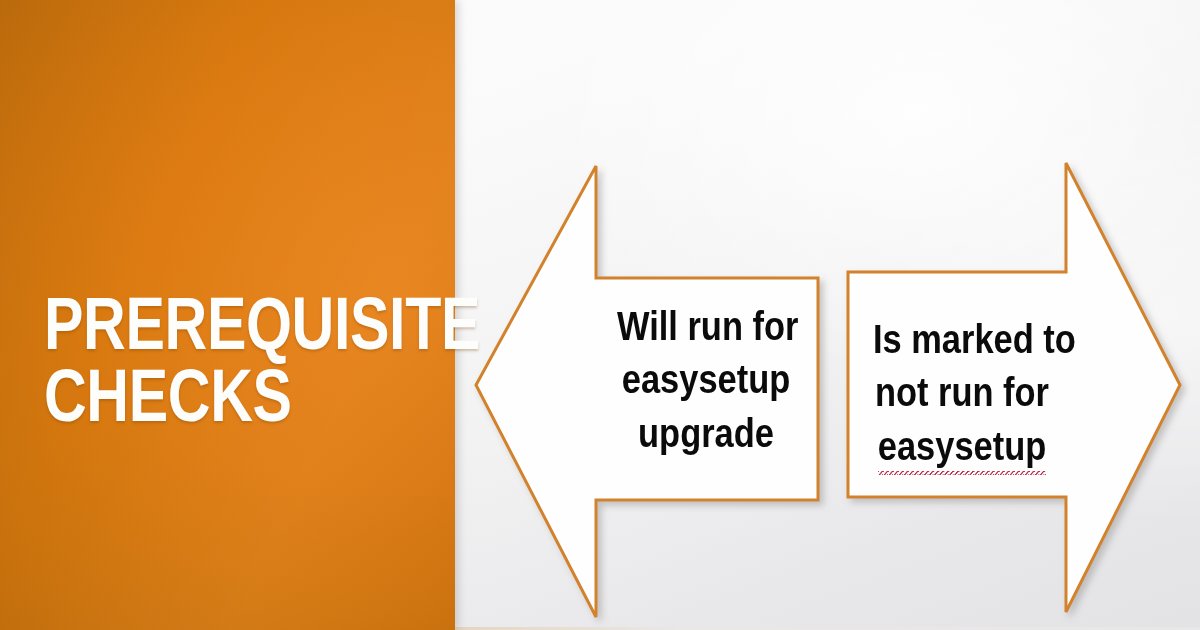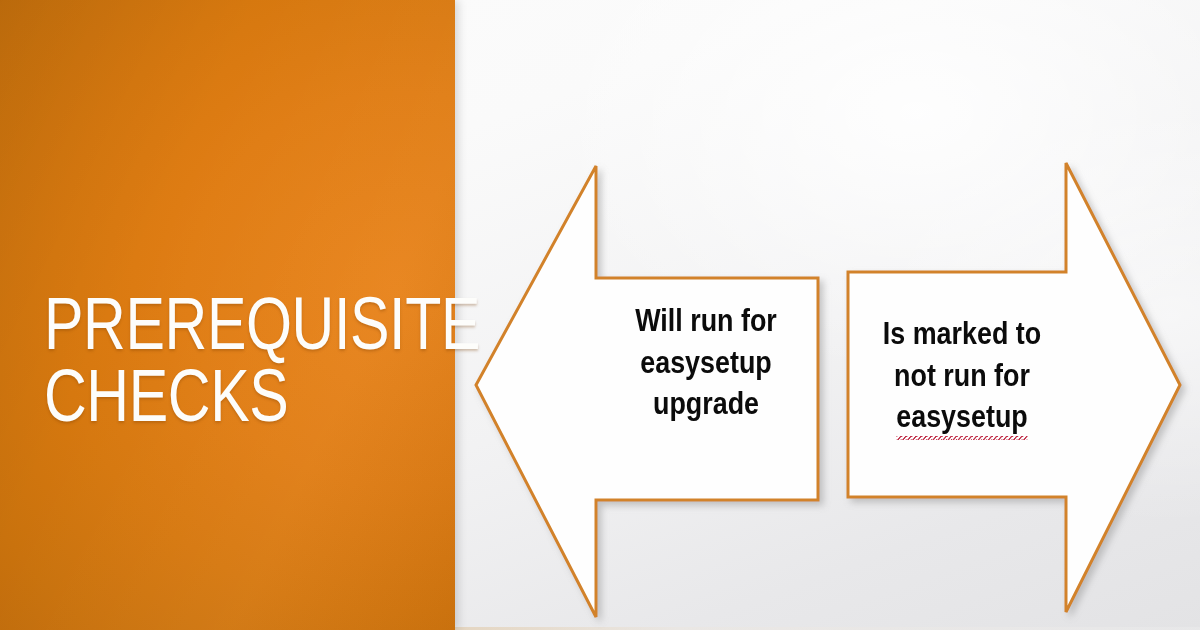--- a/index.html
+++ b/index.html
@@ -66,21 +66,21 @@
   }
 
   
   .headline {
     position: absolute;
     left: 44px;
     top: 288px;
     width: 400px;
     color: #fdfdfb;
     font-family: "Liberation Sans Narrow", "Liberation Sans", sans-serif;
-    font-weight: 400;
+    font-weight: 700;
     font-size: 74px;
     line-height: 0.97;
     letter-spacing: -0.5px;
     text-transform: uppercase;
     text-shadow: 0 2px 3px rgba(120,60,0,0.30);
     z-index: 3;
   }
   .headline .hl-line {
     display: block;
     transform: scaleX(0.80);
@@ -109,21 +109,21 @@
     stroke-linejoin: miter;
   }
 
   
   .arrow-label {
     position: absolute;
     text-align: center;
     color: #0b0b0b;
     font-family: "Liberation Sans Narrow", "Liberation Sans", sans-serif;
     font-weight: 700;
-    font-size: 32px;
+    font-size: 41px;
     line-height: 1.30;
     z-index: 4;
   }
   .arrow-label .ln {
     display: block;
     transform: scaleX(0.84);
     white-space: nowrap;
   }
   .label-left {
     left: 600px;

